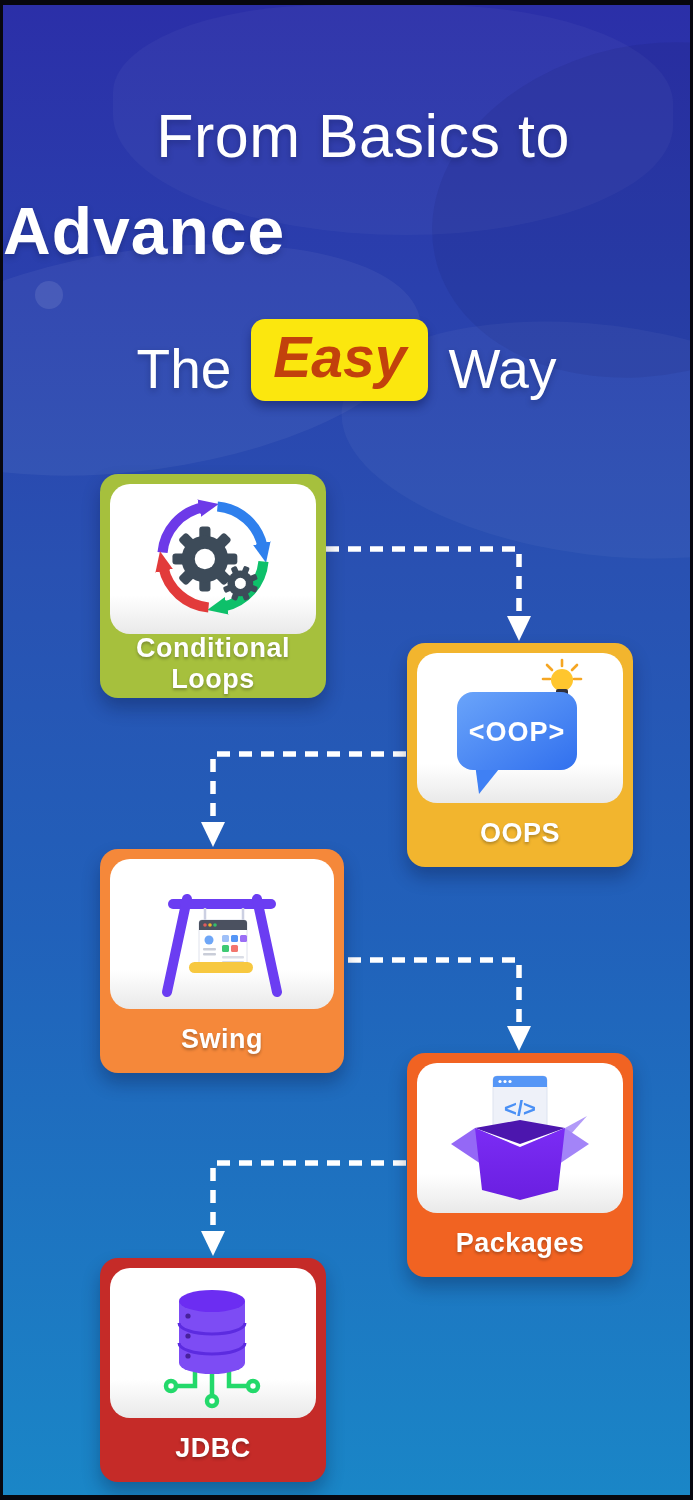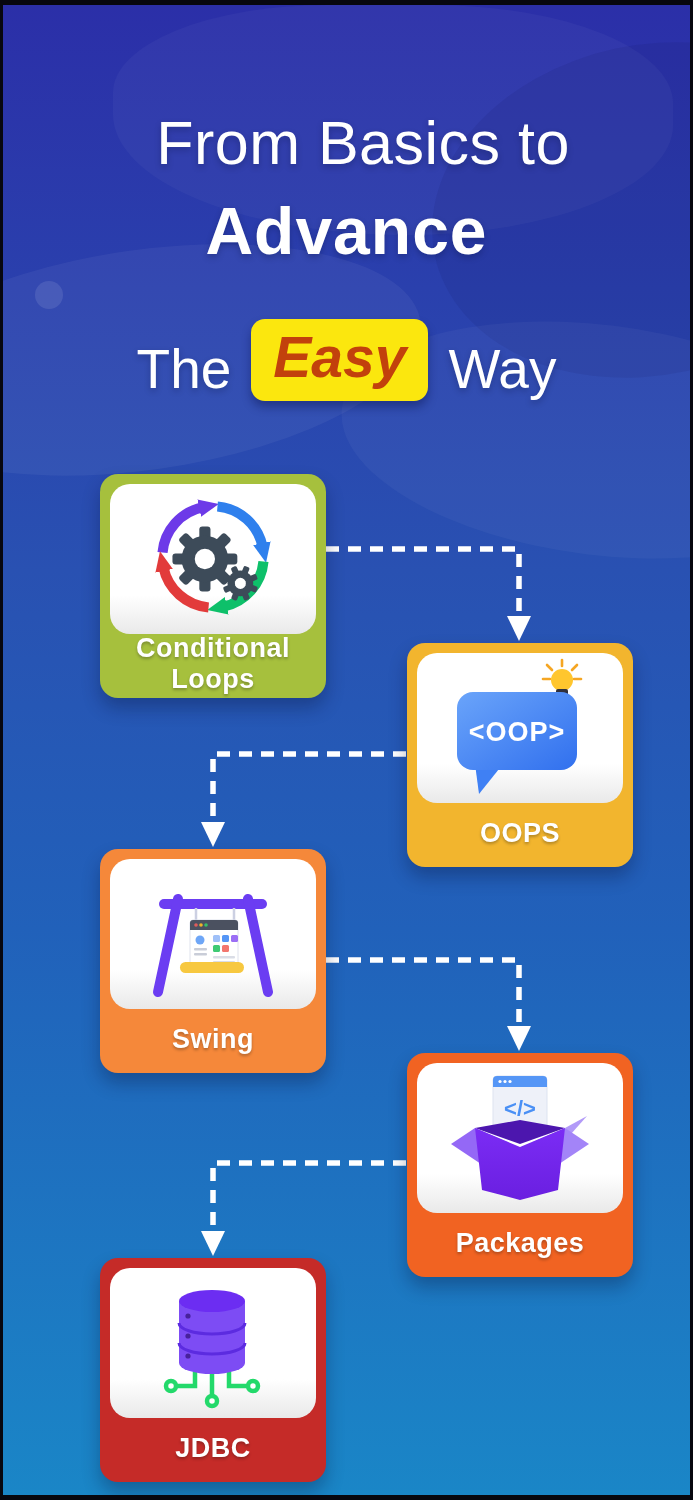--- a/index.html
+++ b/index.html
@@ -17,24 +17,24 @@
   }
   
   .blob{position:absolute;pointer-events:none;}
   .blob-top{left:110px;top:0;width:560px;height:230px;background:rgba(255,255,255,.035);border-radius:40% 45% 50% 55%;}
   .blob-wave-left{left:-140px;top:245px;width:560px;height:220px;background:rgba(255,255,255,.05);border-radius:50%;transform:rotate(-8deg);}
   .blob-wave-right{right:-170px;top:320px;width:520px;height:230px;background:rgba(255,255,255,.04);border-radius:50%;transform:rotate(7deg);}
   .blob-dark-right{right:-180px;top:40px;width:440px;height:330px;background:rgba(15,20,90,.10);border-radius:50%;transform:rotate(-12deg);}
   .blob-dot{left:32px;top:276px;width:28px;height:28px;background:rgba(255,255,255,.10);border-radius:50%;}
 
   
-  .title-line1{position:absolute;left:0;right:0;top:103px;text-align:center;
+  .title-line1{position:absolute;left:0;right:0;top:96px;text-align:center;
     color:#fff;font-size:61px;font-weight:500;letter-spacing:.5px;
     text-shadow:0 3px 6px rgba(5,10,40,.25);padding-left:33px;}
-  .title-line2{position:absolute;left:0;right:0;top:188px;text-align:center;
+  .title-line2{position:absolute;left:0;right:0;top:188px;text-align:left;
     color:#fff;font-size:66px;font-weight:bold;letter-spacing:1px;
     text-shadow:0 3px 6px rgba(5,10,40,.25);}
   .subtitle{position:absolute;left:0;right:0;top:316px;height:80px;
     display:flex;align-items:flex-end;justify-content:center;gap:20px;
     color:#fff;font-size:55px;font-weight:500;text-shadow:0 3px 6px rgba(5,10,40,.25);}
   .subtitle .pill{
     display:inline-block;padding:5px 22px 11px;border-radius:14px;
     font-size:57px;font-weight:bold;text-shadow:none;
     box-shadow:0 6px 10px rgba(8,14,70,.40);
   }
@@ -168,21 +168,21 @@
         <circle cx="117" cy="22" r="11" fill="#ffc62e"></circle>
         <rect x="111" y="31" width="12" height="7" rx="2" fill="#30303c"></rect>
         <path d="M30,106 L58,106 L34,136 Z" fill="#3f80f4"></path>
         <rect x="12" y="34" width="120" height="78" rx="16" fill="url(#bubbleGrad)"></rect>
         <text x="72" y="83" font-size="27" font-weight="bold" fill="#ffffff" text-anchor="middle" letter-spacing="1">&lt;OOP&gt;</text>
       </svg>
     </div>
     <div class="label">OOPS</div>
   </div>
 
-  <div class="card card-3" style="background-color: rgb(245, 136, 58);">
+  <div class="card card-3" style="background-color: rgb(245, 136, 58); padding-left: 18px;">
     <div class="panel">
       <svg width="150" height="132" viewBox="0 0 150 132">
         <g stroke="#6b3df2" stroke-width="10" stroke-linecap="round">
           <line x1="26" y1="36" x2="124" y2="36"></line>
           <line x1="40" y1="31" x2="20" y2="124"></line>
           <line x1="110" y1="31" x2="130" y2="124"></line>
         </g>
         <g stroke="#ccd0e2" stroke-width="2.5">
           <line x1="58" y1="40" x2="58" y2="95"></line>
           <line x1="96" y1="40" x2="96" y2="95"></line>

